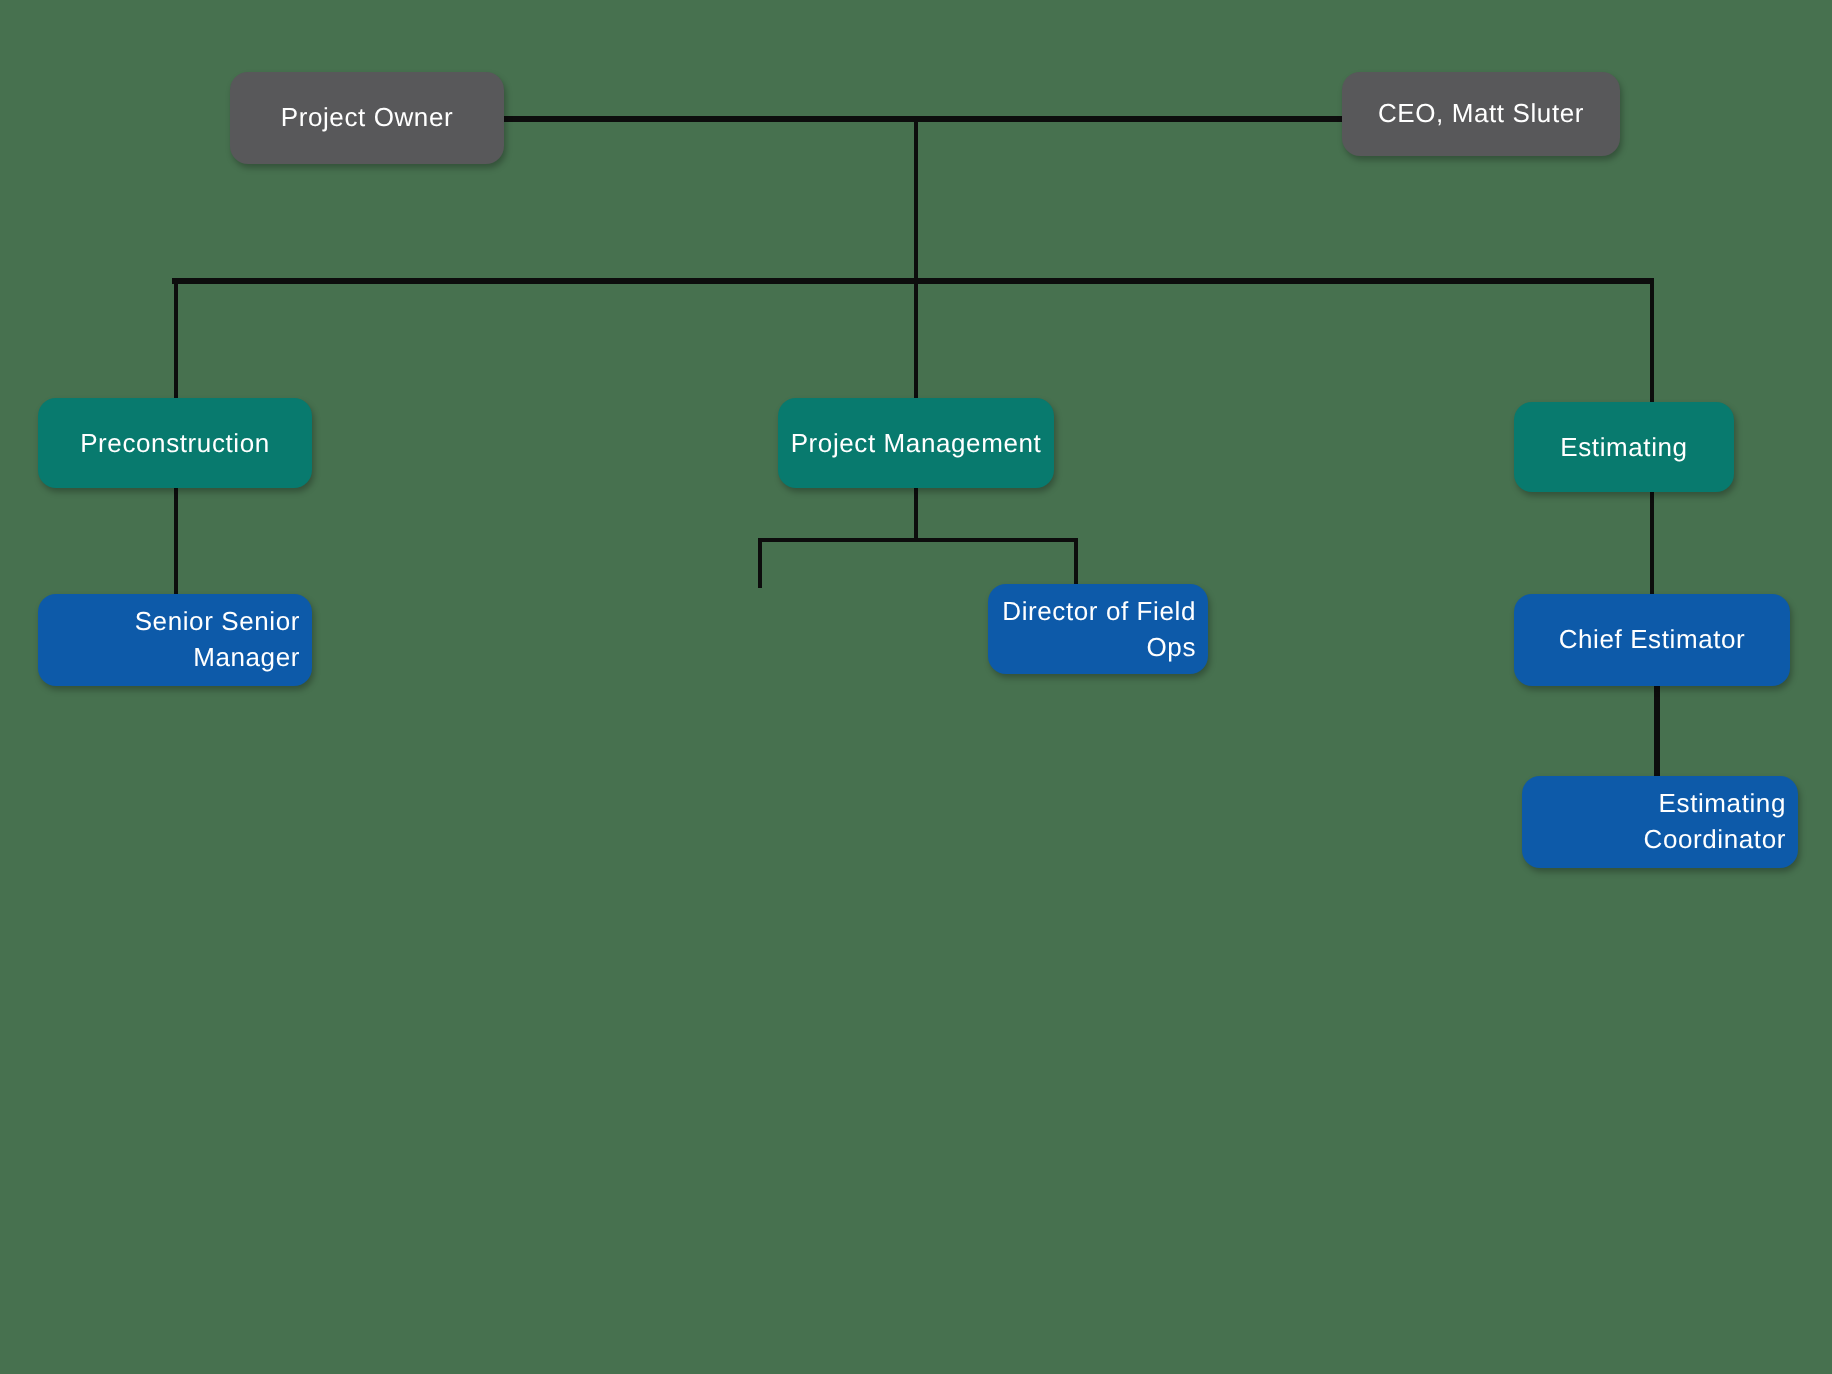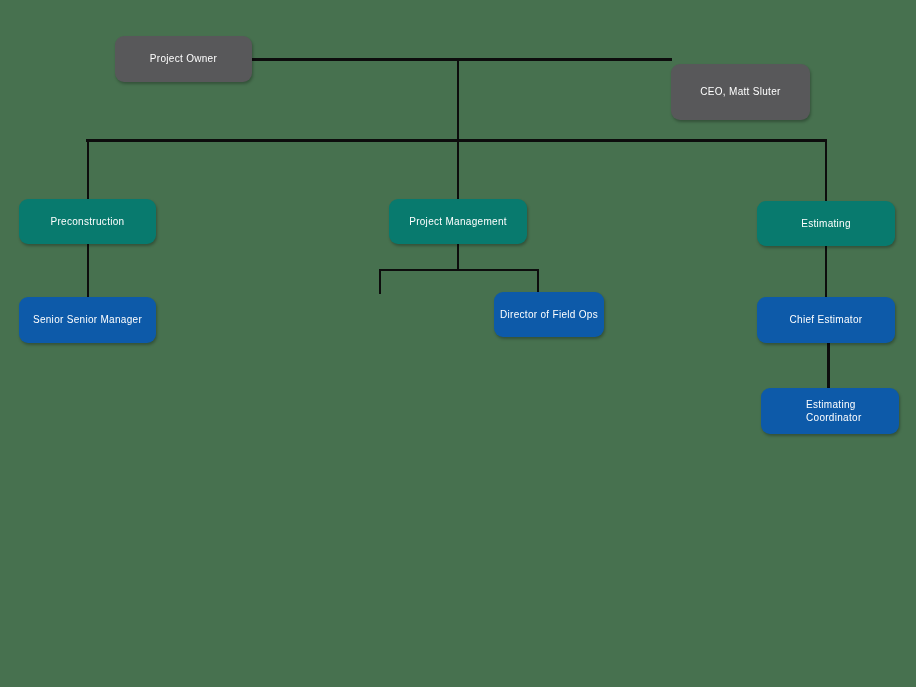--- a/index.html
+++ b/index.html
@@ -13,23 +13,23 @@
     height: 687px;
     background: #47714f;
     overflow: hidden;
   }
   .node {
     position: absolute;
     border-radius: 9px;
     display: flex;
     align-items: center;
     justify-content: center;
-    text-align: left;
+    text-align: right;
     color: #ffffff;
-    font-size: 10px;
+    font-size: 13px;
     line-height: 1.35;
     letter-spacing: 0.3px;
     padding: 2px 6px;
     box-sizing: border-box;
     box-shadow: 1px 2px 3px rgba(0,0,0,0.28);
   }
   .node--owner      { background: #58585a; }
   .node--department { background: #087a6e; }
   .node--role       { background: #0d5aa9; }
   .connector {
@@ -51,27 +51,27 @@
   <div class="connector" style="left:86.5px; top:242px; width:2.5px; height:57px;"></div>
   <div class="connector" style="left:456.5px; top:242px; width:2.5px; height:28px;"></div>
   <div class="connector" style="left:378.5px; top:268.5px; width:160px; height:2.5px;"></div>
   <div class="connector" style="left:378.5px; top:269px; width:2.5px; height:25px;"></div>
   <div class="connector" style="left:536.5px; top:269px; width:2.5px; height:25px;"></div>
   <div class="connector" style="left:824.5px; top:244px; width:2.5px; height:55px;"></div>
   <div class="connector" style="left:827px; top:342px; width:2.5px; height:48px;"></div>
 
   <div class="node node--owner" style="left:115px; top:36px; width:137px; height:46px;">Project Owner</div>
 
-  <div class="node node--owner" style="left:671px; top:36px; width:139px; height:56px;margin-top:28px;">CEO, Matt Sluter</div>
+  <div class="node node--owner" style="left:671px; top:36px; width:139px; height:42px;">CEO, Matt Sluter</div>
 
   <div class="node node--department" style="left:19px; top:199px; width:137px; height:45px;">Preconstruction</div>
 
   <div class="node node--department" style="left:389px; top:199px; width:138px; height:45px;">Project Management</div>
 
-  <div class="node node--department" style="left:757px; top:201px; width:138px; height:45px;">Estimating</div>
+  <div class="node node--department" style="left:757px; top:201px; width:110px; height:45px;">Estimating</div>
 
   <div class="node node--role" style="left:19px; top:297px; width:137px; height:46px;">Senior Senior Manager</div>
 
 
   <div class="node node--role" style="left:494px; top:292px; width:110px; height:45px;">Director of Field Ops</div>
 
   <div class="node node--role" style="left:757px; top:297px; width:138px; height:46px;">Chief Estimator</div>
 
   <div class="node node--role" style="left:761px; top:388px; width:138px; height:46px;padding-left:45px;">Estimating Coordinator</div>
 

